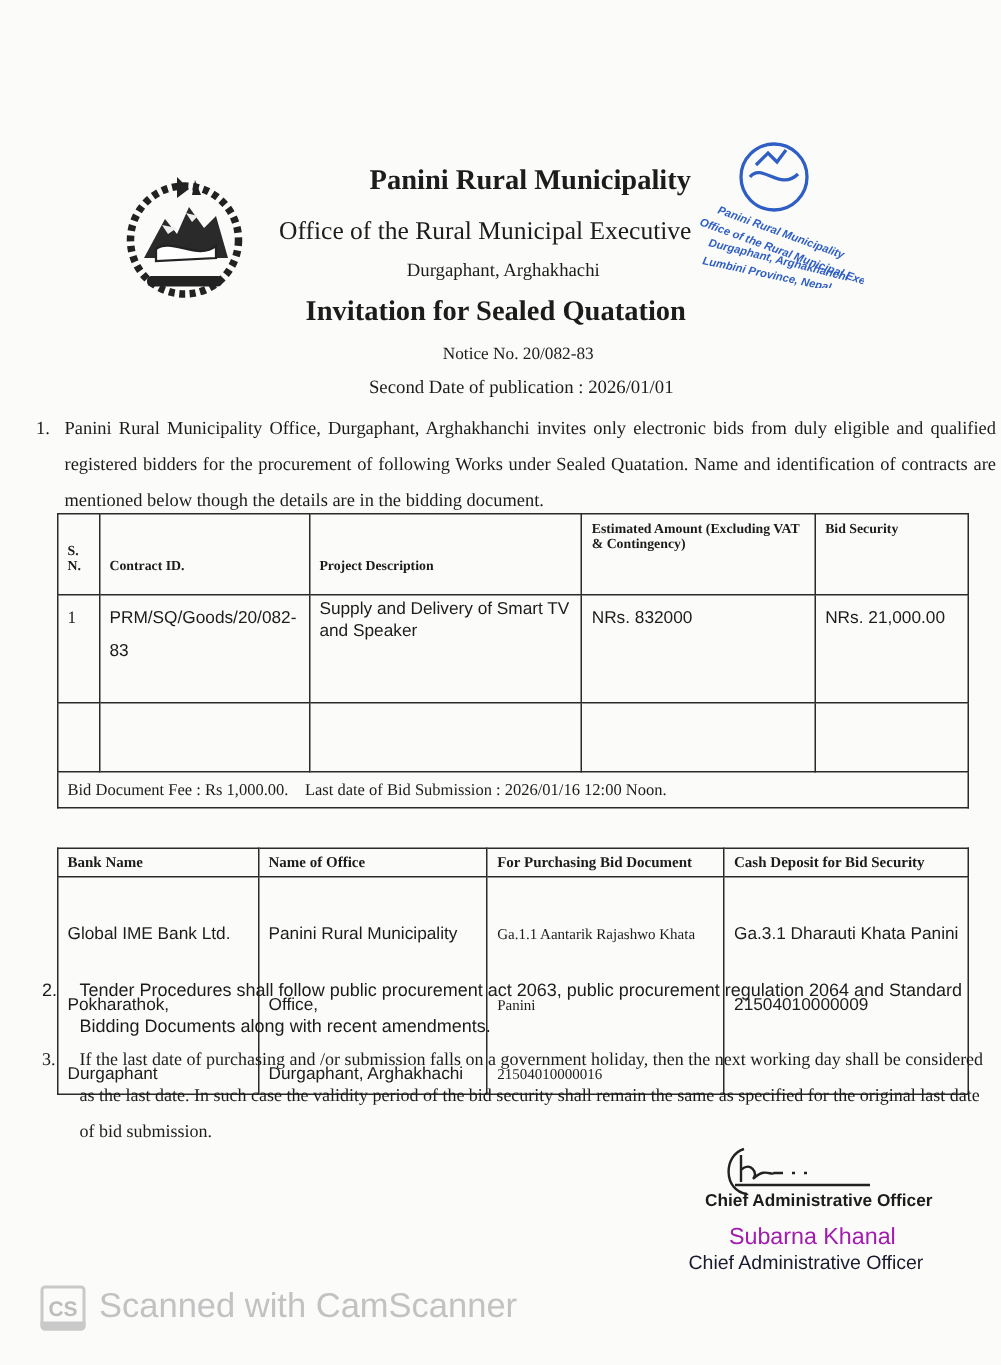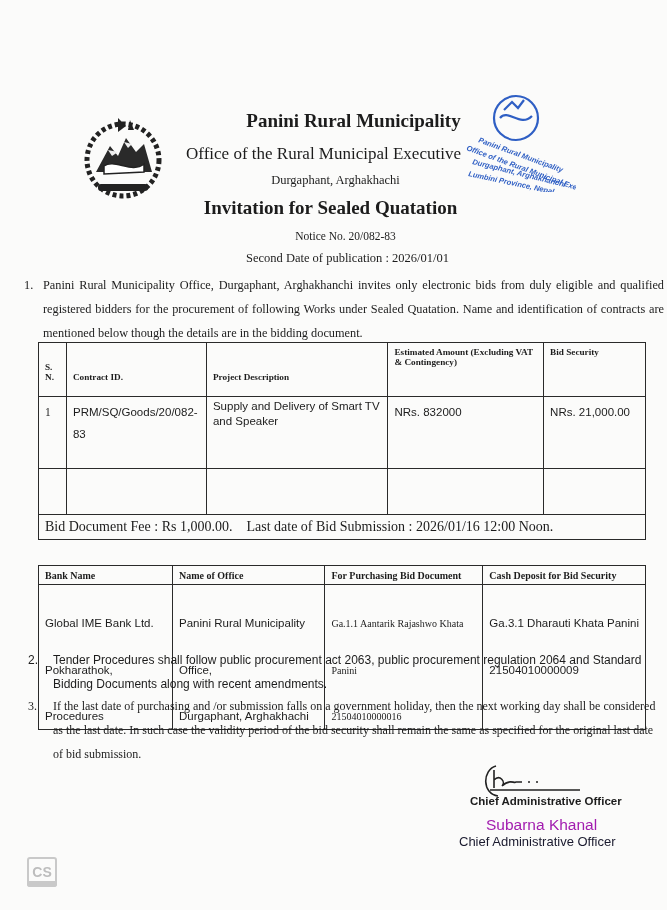--- a/index.html
+++ b/index.html
@@ -22,21 +22,21 @@
     .para1 .txt { margin-left: 19px; text-align: justify; text-align-last: left; }
 
     table { border-collapse: collapse; position: absolute; }
     .t1 { left: 38px; top: 342px; width: 608px; font-size: 11.5px; }
     .t1 td { border: 1.2px solid #2a2a2a; vertical-align: top; padding: 4px 6px; }
     .t1 .hrow td { height: 54px; font-weight: bold; font-size: 9.2px; }
     .t1 .hrow td.vm { vertical-align: bottom; padding-bottom: 14px; }
     .t1 .drow td { height: 72px; line-height: 22px; }
     .t1 .drow td.desc { line-height: 15px; padding-top: 2px; }
     .t1 .erow td { height: 46px; }
-    .t1 .info td { height: 24px; font-size: 14px; vertical-align: middle; margin-left: 20px; }
+    .t1 .info td { height: 24px; font-size: 11px; vertical-align: middle; margin-left: 20px; }
     .sans { font-family: "Liberation Sans", sans-serif; }
 
     .t2 { left: 38px; top: 565px; width: 608px; font-size: 11.5px; }
     .t2 td { border: 1.2px solid #2a2a2a; vertical-align: top; padding: 2px 6px; }
     .t2 .hrow td { font-weight: bold; font-size: 10px; height: 19px; vertical-align: middle; margin-left: 44px; }
     .t2 .line { display: block; height: 19.5px; line-height: 19.5px; white-space: nowrap; margin-top: 27px; }
     .t2 .small { font-size: 10px; }
 
     .plist { position: absolute; left: 28px; width: 630px; font-size: 12px; line-height: 24px; }
     .plist .num { position: absolute; left: 0; top: 0; }
@@ -144,21 +144,21 @@
       <tr class="hrow">
     <td>Bank Name</td>
     <td>Name of Office</td>
     <td>For Purchasing Bid Document</td>
     <td>Cash Deposit for Bid Security</td>
   </tr>
   <tr>
     <td class="sans">
       <span class="line">Global IME Bank Ltd.</span>
       <span class="line">Pokharathok,</span>
-      <span class="line">Procedures</span>
+      <span class="line">Durgaphant</span>
     </td>
     <td class="sans">
       <span class="line">Panini Rural Municipality</span>
       <span class="line">Office,</span>
       <span class="line">Durgaphant, Arghakhachi</span>
     </td>
     <td class="small">
       <span class="line">Ga.1.1 Aantarik Rajashwo Khata</span>
       <span class="line">Panini</span>
       <span class="line">21504010000016</span>
@@ -183,13 +183,14 @@
 
 <svg class="sig" viewBox="0 0 100 40">
   <path d="M16 6 C2 10, 2 34, 18 36 M14 10 L14 28 M14 20 C20 14, 26 22, 22 26 C30 18, 34 24, 36 22 L42 22 M48 22 L50 22 M56 22 L58 22 M10 30 L100 30" fill="none" stroke="#222" stroke-width="1.6"></path>
 </svg>
 <div class="sig-title">Chief Administrative Officer</div>
 <div class="sig-name">Subarna Khanal</div>
 <div class="sig-role">Chief Administrative Officer</div>
 
 <div class="cs">
   <div class="cs-logo">CS</div>
+  <div class="cs-text">Scanned with CamScanner</div>
 </div>
 
 </body></html>

